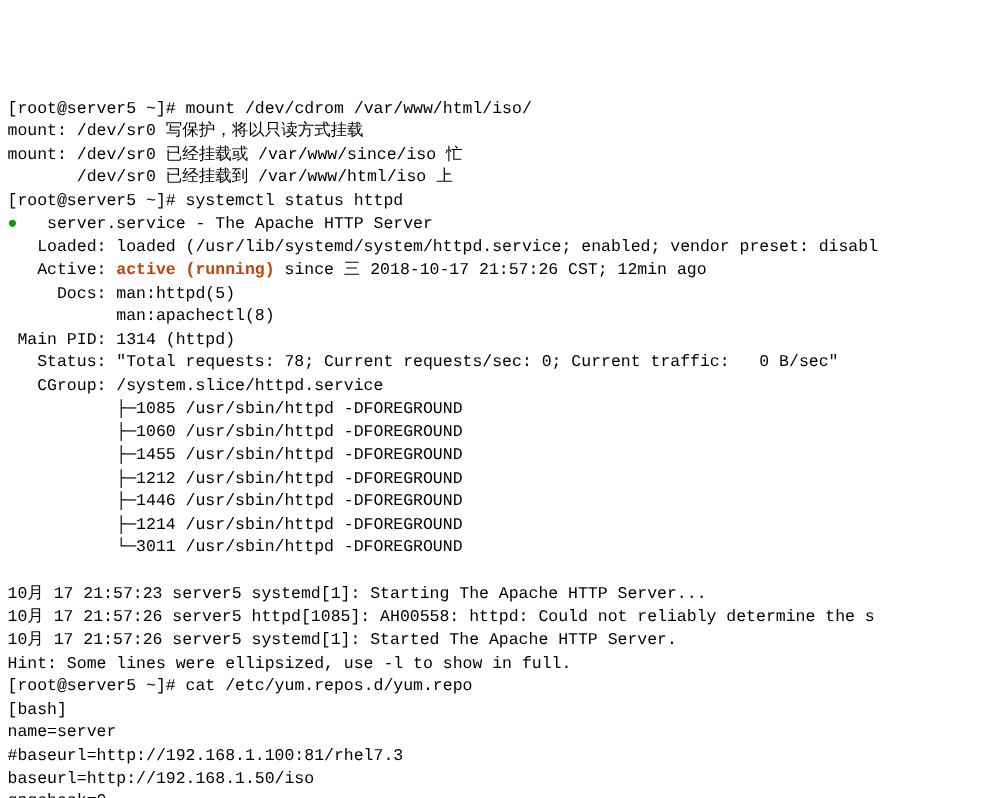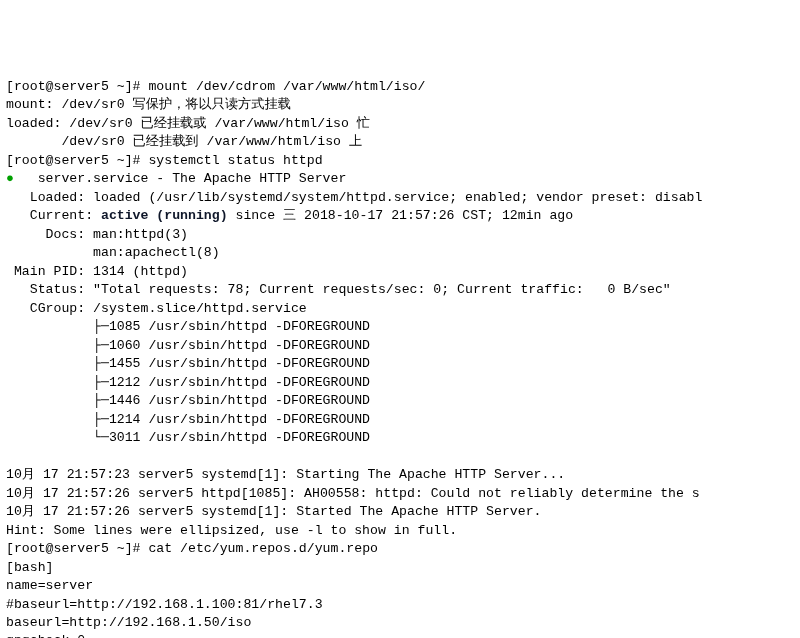--- a/index.html
+++ b/index.html
@@ -9,37 +9,37 @@
       font-size: 13.2px;
       line-height: 1.4;
       background: #fff;
       color: #000;
       white-space: pre;
       overflow: hidden;
       width: 800px;
       box-sizing: border-box;
       position: relative;
     }
-    .green { color: #0f172a; font-weight: bold; }
+    .green { color: #c2410c; font-weight: bold; }
     .bullet { color: #00a000; }
   </style>
 </head>
 <body>
 
 
 
 <div><span>[root@server5 ~]# </span><span>mount /dev/cdrom /var/www/html/iso/</span>
 <span>mount: /dev/sr0 写保护，将以只读方式挂载</span>
-<span>loaded: /dev/sr0 已经挂载或 /var/www/html/iso 忙</span>
+<span>mount: /dev/sr0 已经挂载或 /var/www/since/iso 忙</span>
 <span>       /dev/sr0 已经挂载到 /var/www/html/iso 上</span>
 <span>[root@server5 ~]# </span><span>systemctl status httpd</span>
 <span class="bullet">●</span><span>   server.service - The Apache HTTP Server</span>
 <span>   Loaded: loaded (/usr/lib/systemd/system/httpd.service; enabled; vendor preset: disabl</span>
-<span>   Current: </span><span class="green">active (running)</span><span> since 三 2018-10-17 21:57:26 CST; 12min ago</span>
-<span>     Docs: man:httpd(3)</span>
+<span>   Active: </span><span class="green">active (running)</span><span> since 三 2018-10-17 21:57:26 CST; 12min ago</span>
+<span>     Docs: man:httpd(5)</span>
 <span>           man:apachectl(8)</span>
 <span> Main PID: 1314 (httpd)</span>
 <span>   Status: "Total requests: 78; Current requests/sec: 0; Current traffic:   0 B/sec"</span>
 <span>   CGroup: /system.slice/httpd.service</span>
 <span>           ├─1085 /usr/sbin/httpd -DFOREGROUND</span>
 <span>           ├─1060 /usr/sbin/httpd -DFOREGROUND</span>
 <span>           ├─1455 /usr/sbin/httpd -DFOREGROUND</span>
 <span>           ├─1212 /usr/sbin/httpd -DFOREGROUND</span>
 <span>           ├─1446 /usr/sbin/httpd -DFOREGROUND</span>
 <span>           ├─1214 /usr/sbin/httpd -DFOREGROUND</span>

